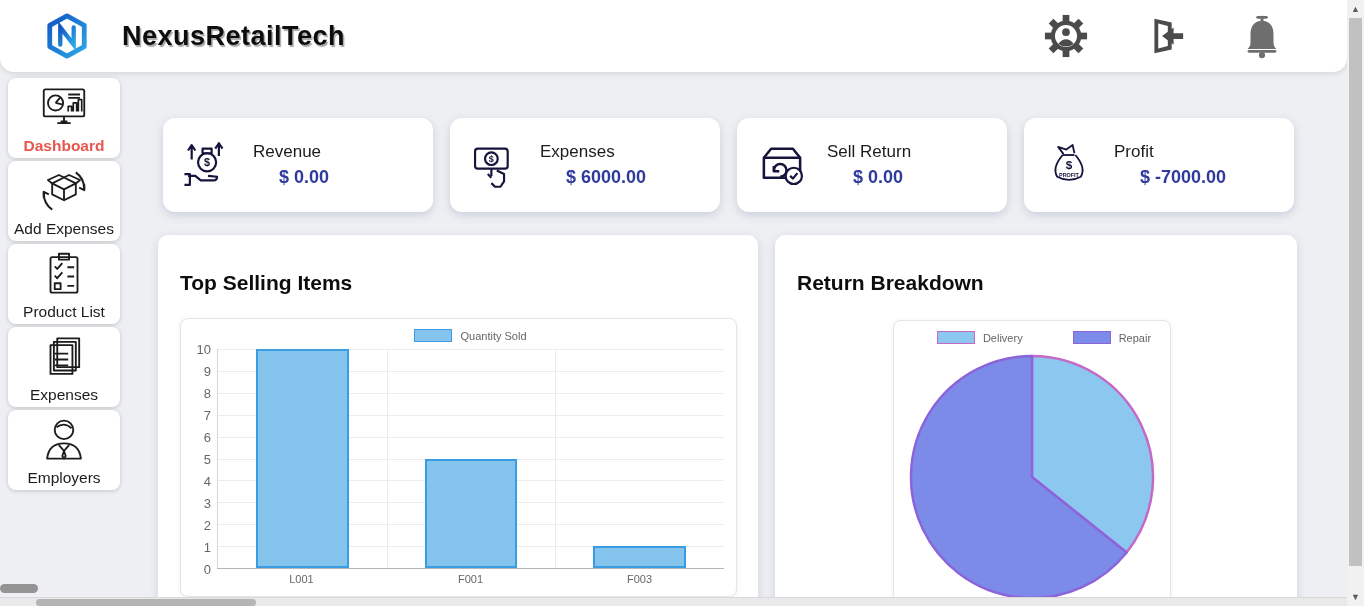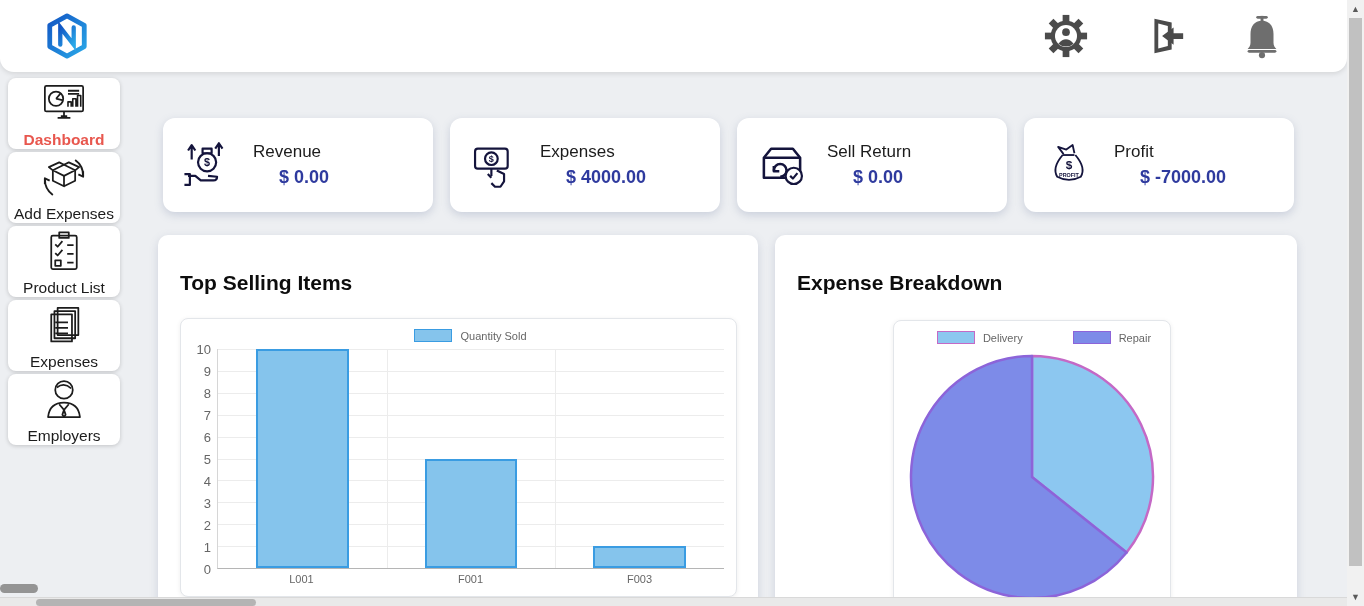--- a/index.html
+++ b/index.html
@@ -20,21 +20,21 @@
   .logo { margin-left:44px; width:46px; height:46px; }
   .brand {
     margin-left:32px; font-size:27px; font-weight:800; color:#0d0d0d;
     letter-spacing:.5px; text-shadow:1.5px 1.5px 1px rgba(0,0,0,.35);
   }
   .header-icons { margin-left:auto; margin-right:62px; display:flex; gap:52px; align-items:center; }
   .hicon { width:46px; height:46px; cursor:pointer; }
   
   .sidebar { position:absolute; left:8px; top:78px; width:112px; display:flex; flex-direction:column; gap:3px; }
   .side-card {
-    height:71px; background:#fff; border-radius:8px;
+    height:80px; background:#fff; border-radius:8px;
     box-shadow:0 1px 4px rgba(0,0,0,.18);
     display:flex; flex-direction:column; align-items:center; justify-content:center;
     cursor:pointer;
   }
   .side-card .sicon { width:54px; height:54px; }
   .side-label { font-size:15.5px; margin-top:2px; color:#1c1c1c; }
   .side-card.active .side-label { color:#e8574e; font-weight:bold; }
   .sidebar-bottom-thumb {
     position:absolute; left:0; top:584px; width:38px; height:9px;
     background:#949494; border-radius:5px;
@@ -105,20 +105,21 @@
   <svg class="logo" viewBox="0 0 48 48">
     <defs>
       <linearGradient id="lg" x1="0" y1="0" x2="1" y2="1">
         <stop offset="0" stop-color="#1256c4"></stop>
           <stop offset="1" stop-color="#2aa8e8"></stop>
       </linearGradient>
     </defs>
     <path d="M24 3 L42 13 V35 L24 45 L6 35 V13 Z" fill="none" stroke="url(#lg)" stroke-width="5" stroke-linejoin="round"></path>
     <path d="M17 33 V15 L31 33 V15" fill="none" stroke="url(#lg)" stroke-width="4.5" stroke-linecap="round"></path>
   </svg>
+  <div class="brand">NexusRetailTech</div>
   <div class="header-icons">
     <svg class="hicon" viewBox="0 0 48 48">
       <g fill="#4b4b4b">
         <g transform="translate(24,24)">
           <rect x="-3.5" y="-22" width="7" height="10"></rect>
           <rect x="-3.5" y="-22" width="7" height="10" transform="rotate(45)"></rect>
           <rect x="-3.5" y="-22" width="7" height="10" transform="rotate(90)"></rect>
           <rect x="-3.5" y="-22" width="7" height="10" transform="rotate(135)"></rect>
           <rect x="-3.5" y="-22" width="7" height="10" transform="rotate(180)"></rect>
           <rect x="-3.5" y="-22" width="7" height="10" transform="rotate(225)"></rect>
@@ -226,21 +227,21 @@
   <div class="stat-card">
     <svg class="stat-icon" viewBox="0 0 64 64" fill="none" stroke="#14143c" stroke-width="2.4" stroke-linejoin="round">
       <rect x="10" y="14" width="36" height="22" rx="3"></rect>
       <circle cx="28" cy="25" r="7"></circle>
       <text x="28" y="29" font-size="10" fill="#14143c" stroke="none" text-anchor="middle" font-weight="bold">$</text>
       <path d="M28 36 v8 M28 52 l4 4 h6 l4 -6 v-8 l-8 -4"></path>
       <path d="M24 42 l4 4"></path>
     </svg>
     <div>
       <div class="stat-label">Expenses</div>
-      <div class="stat-value">$ 4000.00</div>
+      <div class="stat-value">$ 6000.00</div>
     </div>
   </div>
   <div class="stat-card">
     <svg class="stat-icon" viewBox="0 0 64 64" fill="none" stroke="#14143c" stroke-width="2.8" stroke-linejoin="round">
       <path d="M12 24 L20 14 H44 L52 24 V46 H12 Z"></path>
       <path d="M12 24 H52"></path>
       <path d="M23 38 a7 7 0 1 1 7 7"></path>
       <path d="M23 33 v6 h6"></path>
       <circle cx="45" cy="44" r="9" fill="#ffffff" stroke-width="2.4"></circle>
       <path d="M41 44 l3 3 l5 -6" stroke-width="2.4"></path>
@@ -318,21 +319,21 @@
       <div class="bar-x-axis">
           <div class="xtick">L001</div>
           <div class="xtick">F001</div>
           <div class="xtick">F003</div>
         </div>
     </div>
   </div>
 </div>
 
 <div class="chart-card right">
-  <div class="chart-heading">Expense Breakdown</div>
+  <div class="chart-heading">Return Breakdown</div>
   <div class="chart-box pie-box">
     <div class="legend-row">
       <div class="legend-item">
         <span class="legend-swatch" style="background: rgb(140, 199, 240); border-color: rgb(196, 105, 198);"></span>
         <span class="legend-label">Delivery</span>
       </div>
       <div class="legend-item">
         <span class="legend-swatch" style="background: rgb(125, 139, 232); border-color: rgb(140, 100, 217);"></span>
         <span class="legend-label">Repair</span>
       </div>

